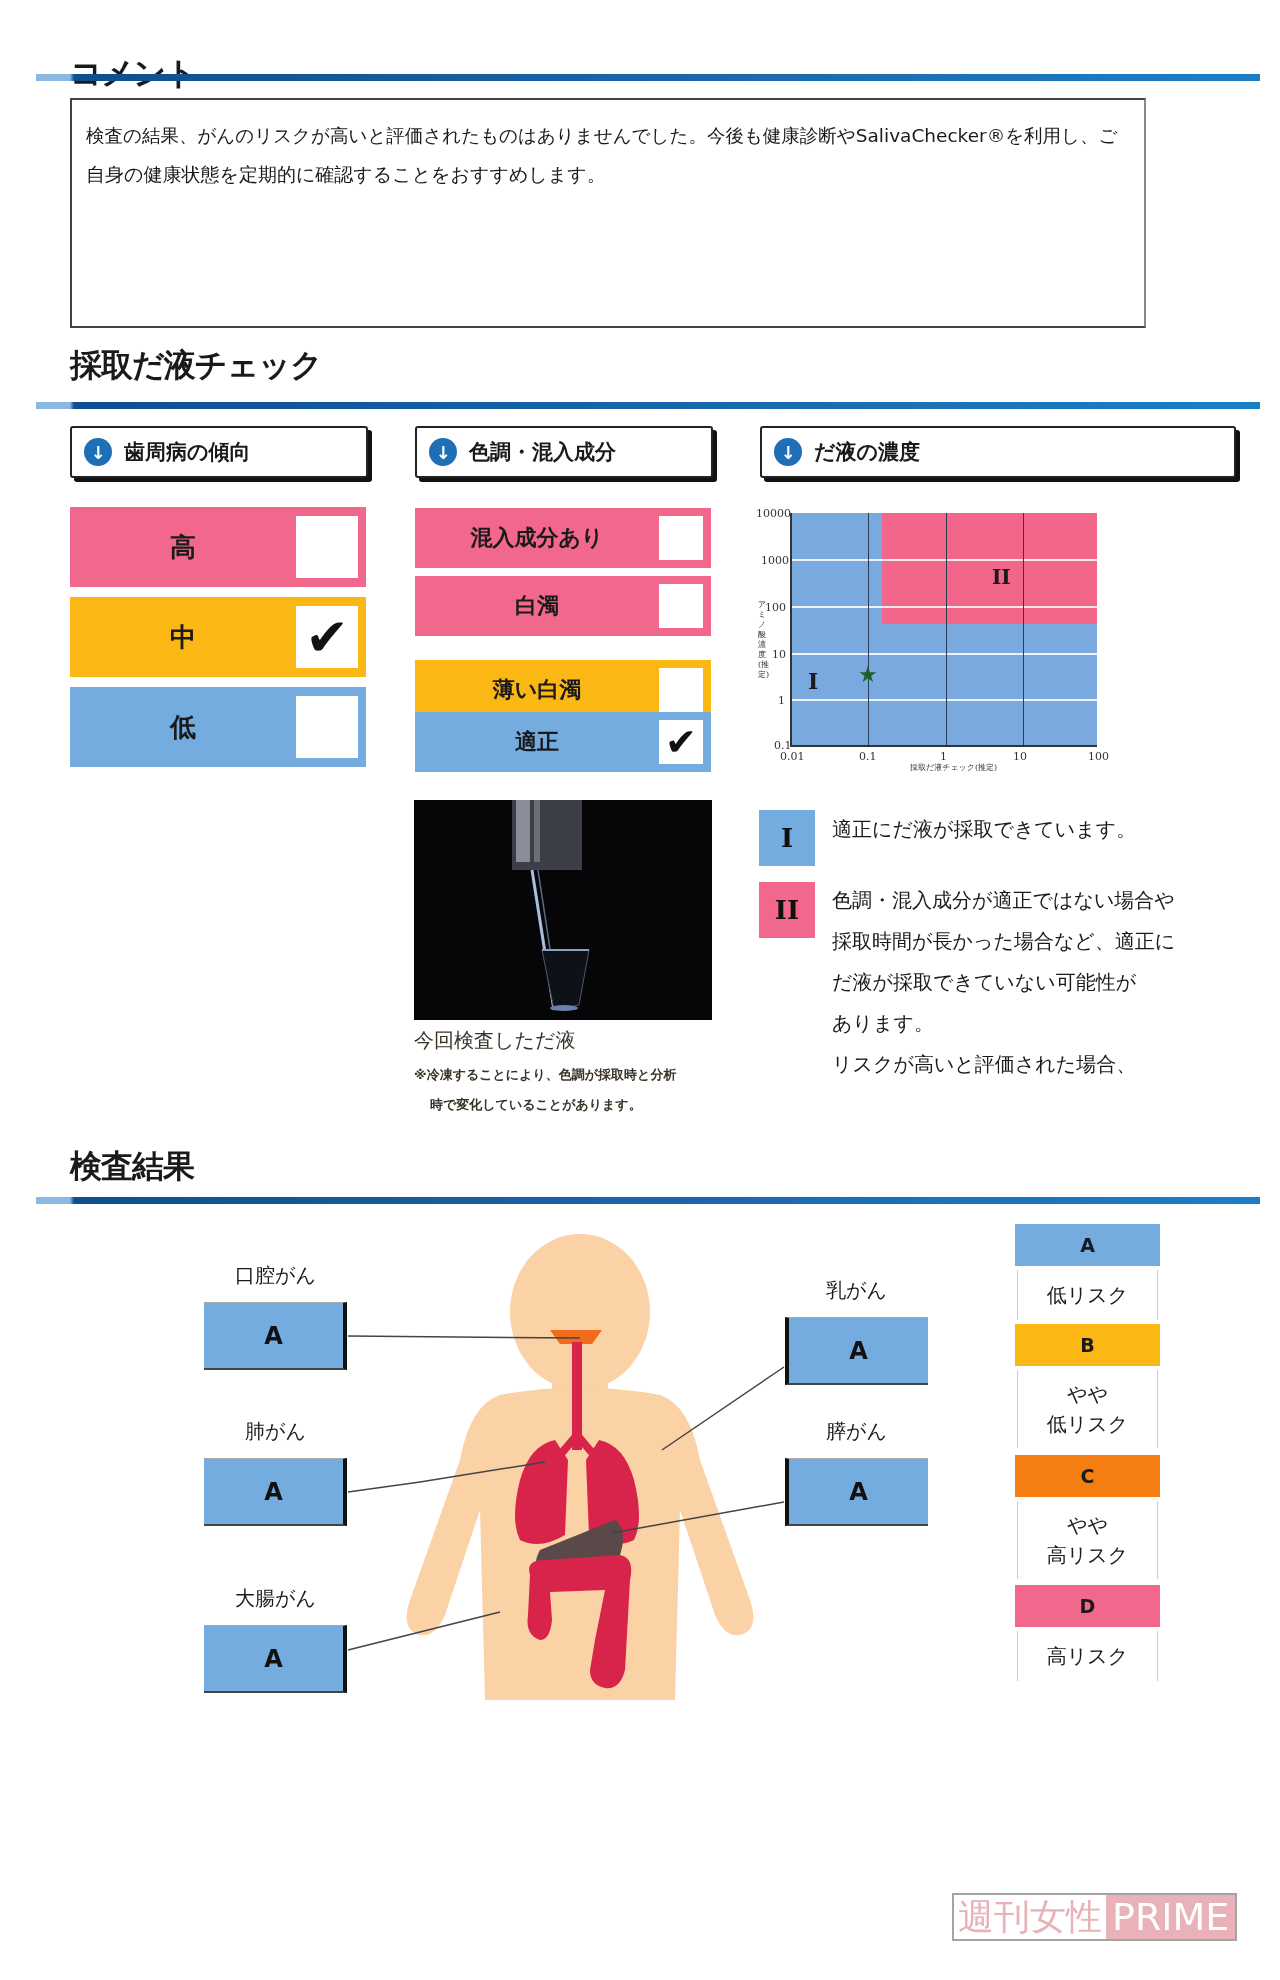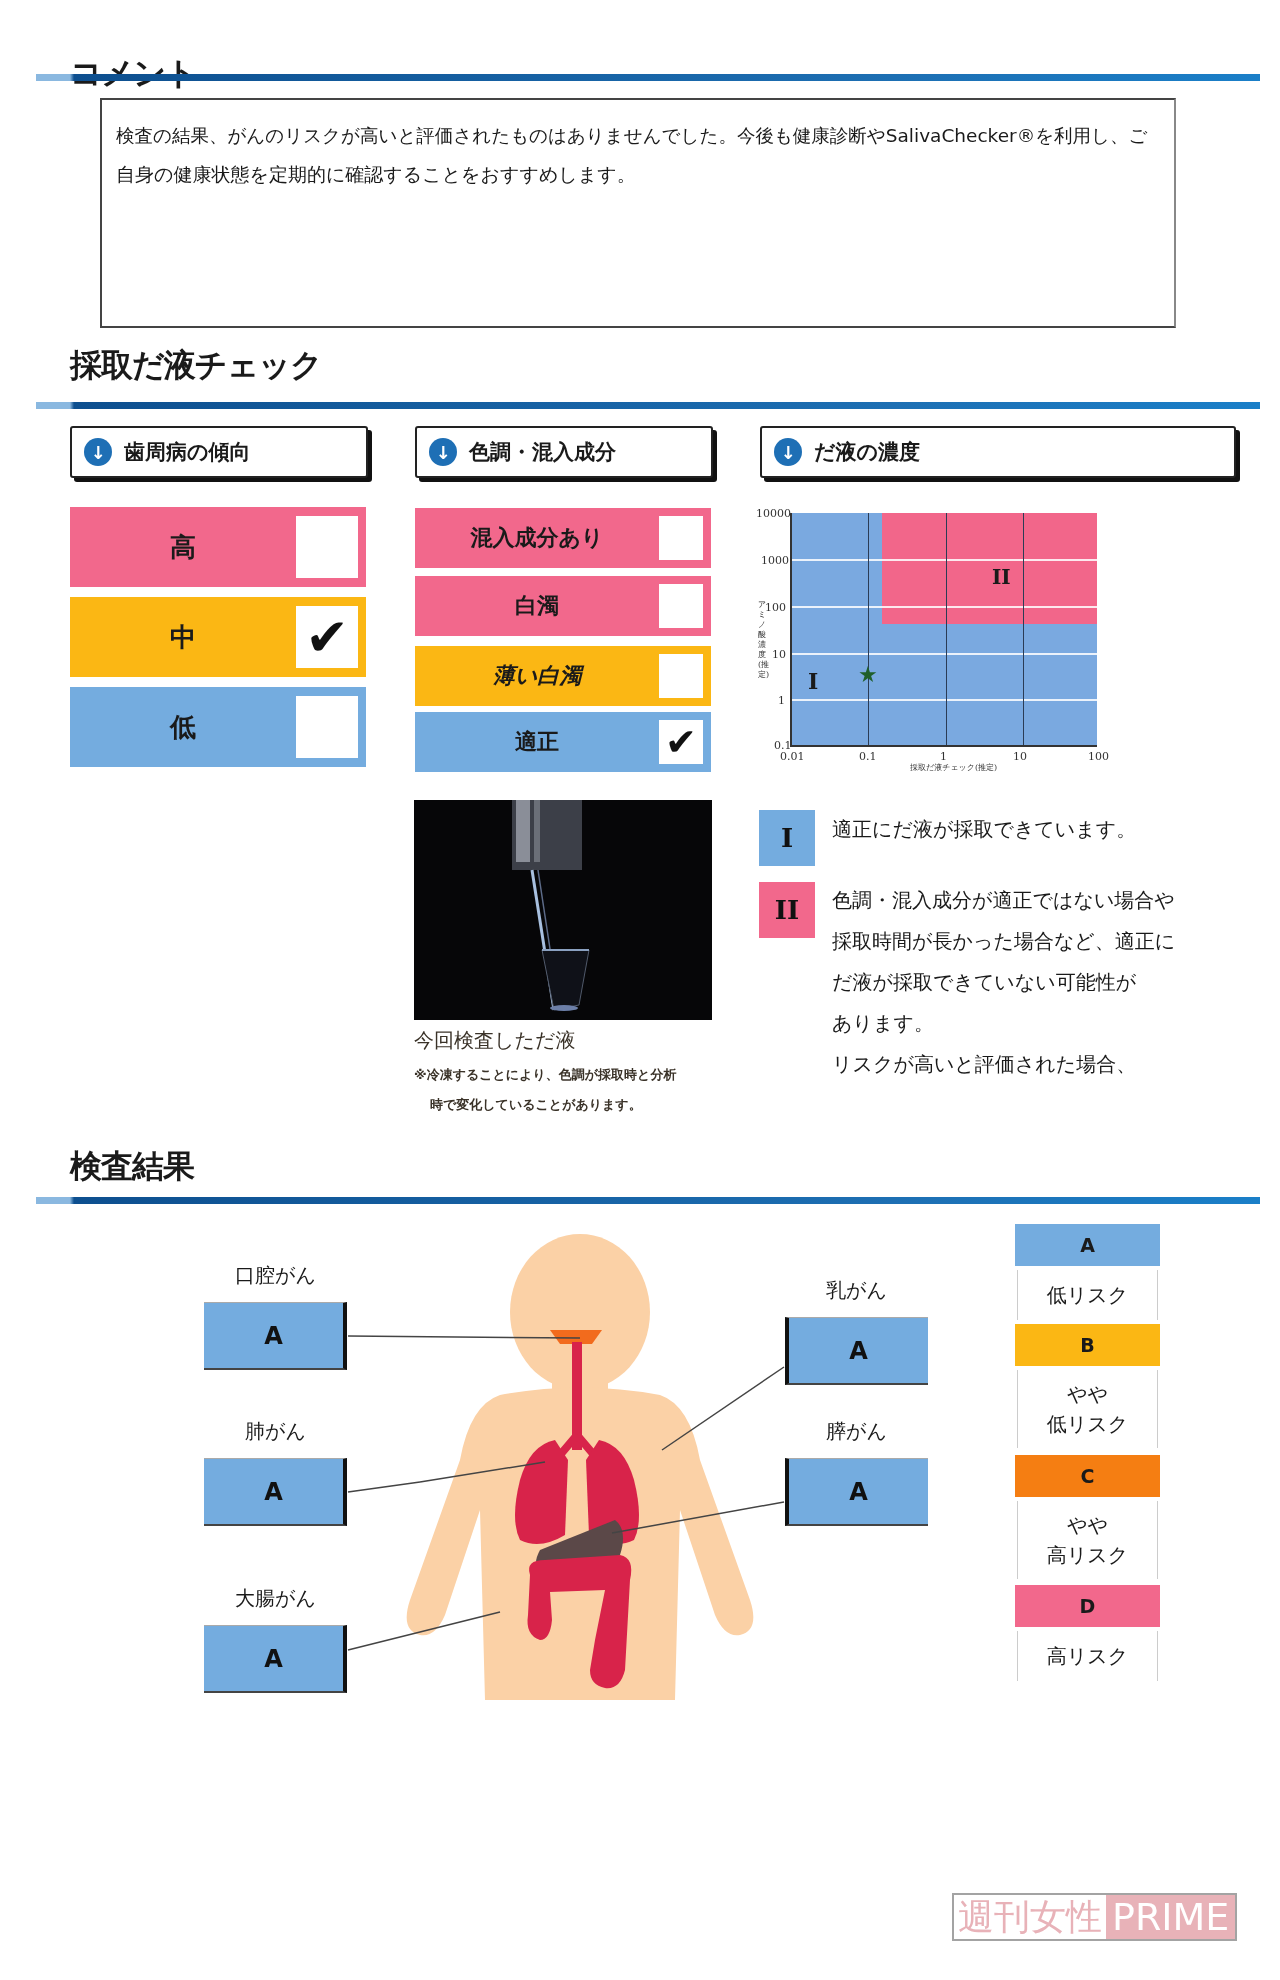--- a/index.html
+++ b/index.html
@@ -3,21 +3,21 @@
 <meta charset="utf-8">
 <style>
   * { box-sizing: border-box; margin: 0; padding: 0; }
   body { width: 1280px; height: 1980px; background: #ffffff; position: relative; overflow: hidden;
          font-family: "DejaVu Sans", "Liberation Sans", sans-serif; color: #1a1a1a; }
   .abs { position: absolute; }
   .section-title { position: absolute; left: 70px; font-size: 32px; font-weight: bold; letter-spacing: -1px; color: #1a1a1a; }
   .rule { position: absolute; left: 36px; width: 1224px; height: 7px;
           background: linear-gradient(to right, #8ab8e0 0, #8ab8e0 34px, #0d4f8f 38px, #1d6fb3 70%, #1a7fc8 100%); }
   .comment-box { position: absolute; left: 70px; top: 98px; width: 1076px; height: 230px;
-                 border: 2px solid #444; border-right-color: #888; padding: 16px 14px; font-size: 19px; line-height: 39px; margin-left: 30px; }
+                 border: 2px solid #444; border-right-color: #888; padding: 16px 14px; font-size: 19px; line-height: 39px; }
   .sub-header { position: absolute; top: 426px; height: 52px; background: #fff;
                 border: 2px solid #222; border-radius: 3px; box-shadow: 4px 4px 0 #111;
                 display: flex; align-items: center; padding-left: 12px; font-size: 21px; font-weight: bold; }
   .down-icon { width: 28px; height: 28px; border-radius: 50%; background: #1e6fb5; color: #fff;
                display: inline-flex; align-items: center; justify-content: center; margin-right: 12px; font-size: 18px; font-weight: bold; }
   .row { position: absolute; display: flex; align-items: center; }
   .row .lbl { flex: 1; text-align: center; font-weight: bold; }
   .row .chk { background: #fff; display: flex; align-items: center; justify-content: center;
               font-size: 52px; font-weight: bold; color: #111; margin-right: 8px; }
   .pink { background: #f2688c; }
@@ -94,21 +94,21 @@
 </div>
 
 <div class="row pink" style="left:415px;top:508px;width:296px;height:60px;font-size:22px;">
   <span class="lbl">混入成分あり</span>
   <span class="chk" style="width:44px;height:44px;font-size:38px;"></span>
 </div>
 <div class="row pink" style="left:415px;top:576px;width:296px;height:60px;font-size:22px;">
   <span class="lbl">白濁</span>
   <span class="chk" style="width:44px;height:44px;font-size:38px;"></span>
 </div>
-<div class="row yellow" style="left:415px;top:646px;width:296px;height:60px;font-size:22px;font-style:italic;">
+<div class="row yellow" style="left:415px;top:660px;width:296px;height:60px;font-size:22px;">
   <span class="lbl">薄い白濁</span>
   <span class="chk" style="width:44px;height:44px;font-size:38px;"></span>
 </div>
 <div class="row blue" style="left:415px;top:712px;width:296px;height:60px;font-size:22px;">
   <span class="lbl">適正</span>
   <span class="chk" style="width:44px;height:44px;font-size:38px;">✔</span>
 </div>
 
 <div class="photo">
   <svg width="298" height="220" viewBox="0 0 298 220">

